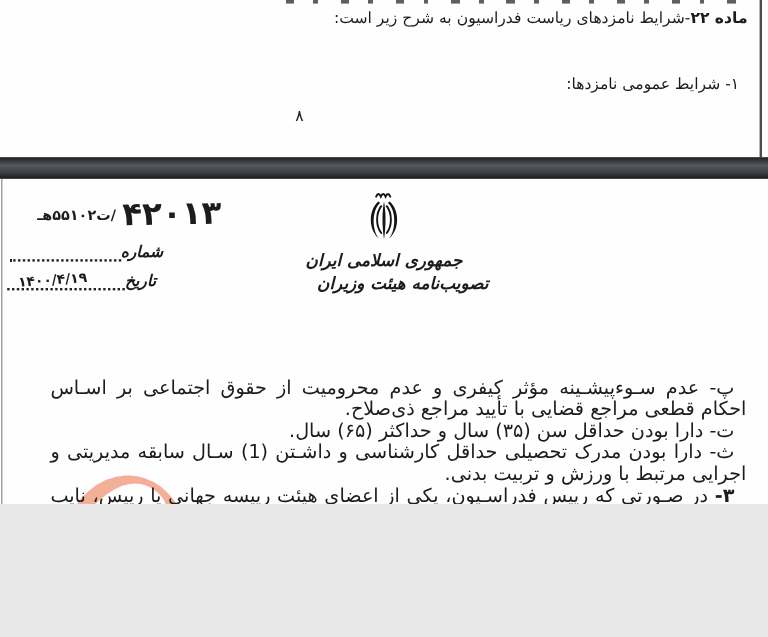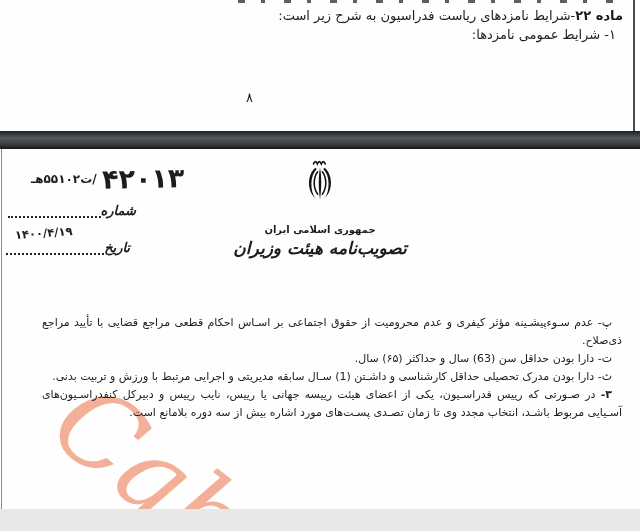--- a/index.html
+++ b/index.html
@@ -1,61 +1,61 @@
 <!DOCTYPE html>
 <html lang="fa"><head>
 <meta charset="utf-8">
 <style>
   html,body{margin:0;padding:0;background:#e8e8e8;}
   .page{
-    position:relative;width:640px;height:509px;background:#fefefe;
+    position:relative;width:640px;height:420px;background:#fefefe;
     overflow:hidden;font-family:"DejaVu Sans",sans-serif;color:#1c1c1c;
   }
   
   .top-right-border{position:absolute;left:633px;top:0;width:2px;height:131px;background:#4c4c4c;}
   .clipped-frag{position:absolute;top:0;left:238px;width:384px;height:3px;
     background:repeating-linear-gradient(90deg,#2a2a2a 0 7px,transparent 7px 23px,#2a2a2a 23px 27px,transparent 27px 46px);
     opacity:.75;}
   .top-text{position:absolute;top:7px;right:17px;left:20px;direction:rtl;text-align:right;
     font-size:13px;line-height:18.6px;}
-  .top-text .l2{padding-right:7px;}
+  .top-text .l2{padding-right:7px;margin-top:36px;}
   .top-text .l3{padding-right:6px;}
   .top-text .l4{padding-right:9px;}
   .pagenum{position:absolute;top:90px;left:246px;font-size:13px;}
   
   .seam{position:absolute;top:131px;left:0;width:640px;height:18px;
     background:linear-gradient(180deg,#1d1e20 0%,#55585c 38%,#3c3f43 72%,#17181a 100%);}
   
   .left-border{position:absolute;left:1px;top:149px;width:1px;height:382px;background:rgba(45,45,45,.55);}
   
   .refrow{position:absolute;left:20px;top:162px;width:164px;height:32px;display:flex;
     direction:rtl;align-items:center;gap:5px;}
   .ref-main{font-size:27px;font-weight:bold;letter-spacing:2px;transform:rotate(-1deg);white-space:nowrap;}
   .ref-suffix{font-size:12px;font-weight:bold;white-space:nowrap;padding-top:2px;}
   
   .numrow{position:absolute;display:flex;direction:rtl;align-items:flex-end;text-align:right;}
   .numrow .lbl{font-size:13px;font-weight:bold;font-style:italic;line-height:14px;padding-right:2px;white-space:nowrap;}
   .numrow .dots{flex:1;border-bottom:2px dotted #222;height:12px;}
   .row-shomare{left:8px;top:204px;width:130px;}
-  .row-tarikh{left:6px;top:228px;width:126px;margin-top:13px;}
+  .row-tarikh{left:6px;top:228px;width:126px;}
   .date-hand{position:absolute;left:15px;top:226px;font-size:11.5px;font-weight:bold;
     letter-spacing:1px;transform:rotate(-4deg);white-space:nowrap;}
   
   .crest{position:absolute;left:233px;top:158px;width:174px;text-align:center;direction:rtl;}
   .crest svg{display:block;margin:0 auto;}
-  .country{font-size:10px;font-weight:bold;margin-top:16px;white-space:nowrap;}
+  .country{font-size:14px;font-weight:bold;font-style:italic;margin-top:2px;white-space:nowrap;}
   .office{font-size:29px;font-weight:bold;font-style:italic;line-height:44px;white-space:nowrap;}
-  .doctype{font-size:17px;font-weight:bold;font-style:italic;margin-top:3px;white-space:nowrap;}
+  .doctype{font-size:14px;font-weight:bold;font-style:italic;margin-top:3px;white-space:nowrap;text-align:right;}
   
   .watermark{position:absolute;left:100px;top:366px;font-family:"DejaVu Serif",serif;
     font-style:italic;font-size:106px;line-height:1;transform:rotate(38deg);
     transform-origin:left top;opacity:.85;z-index:1;pointer-events:none;white-space:nowrap;}
   
   .bodytxt{position:absolute;top:314px;right:18px;left:42px;direction:rtl;
-    text-align:justify;font-size:11px;line-height:17.9px;z-index:2;}
+    text-align:justify;font-size:16px;line-height:17.9px;z-index:2;}
   .bodytxt p{margin:0;text-indent:10px;}
   .bodytxt b{font-weight:bold;}
 </style>
 </head>
 <body>
 
 <div class="page">
 
   <div class="top-right-border"></div>
   <div class="clipped-frag"></div>
@@ -99,18 +99,18 @@
       </g>
     </svg>
     <div class="country">جمهوری اسلامی ایران</div>
     <div class="doctype">تصویب‌نامه هیئت وزیران</div>
   </div>
 
   <div class="watermark" style="color:#f2a287;">Cabin</div>
 
   <div class="bodytxt" dir="rtl">
     <p><b></b><span>پ- عدم سـوءپیشـینه مؤثر کیفری و عدم محرومیت از حقوق اجتماعی بر اسـاس احکام قطعی مراجع  قضایی با تأیید مراجع ذی‌صلاح.</span></p>
-    <p><b></b><span>ت- دارا بودن حداقل سن (63) سال و حداکثر (۶۵) سال.</span></p>
+    <p><b></b><span>ت- دارا بودن حداقل سن (۳۵) سال و حداکثر (۶۵) سال.</span></p>
     <p><b></b><span>ث- دارا بودن مدرک تحصیلی حداقل کارشناسی و داشـتن (1) سـال سابقه مدیریتی و اجرایی مرتبط با ورزش و تربیت بدنی.</span></p>
     <p><b>۳-</b><span> در صـورتی که رییس فدراسـیون، یکی از اعضای هیئت رییسه جهانی یا رییس، نایب رییس و دبیرکل کنفدراسـیون‌های آسـیایی مربوط باشـد، انتخاب مجدد وی تا زمان تصـدی پسـت‌های مورد اشاره بیش از سه دوره بلامانع است.</span></p>
   </div>
 
 </div>
 
 </body></html>

